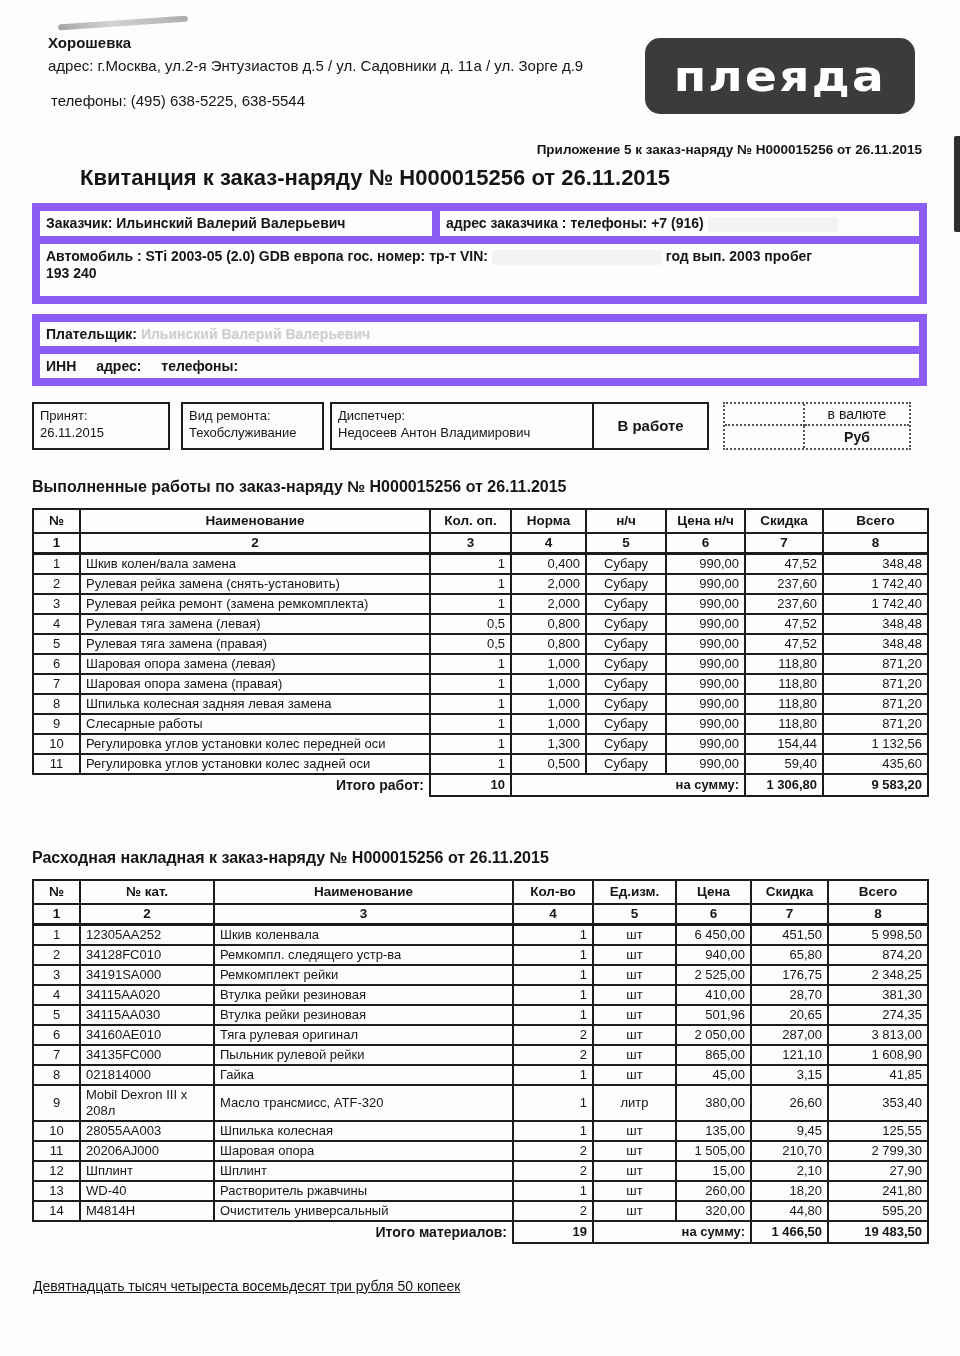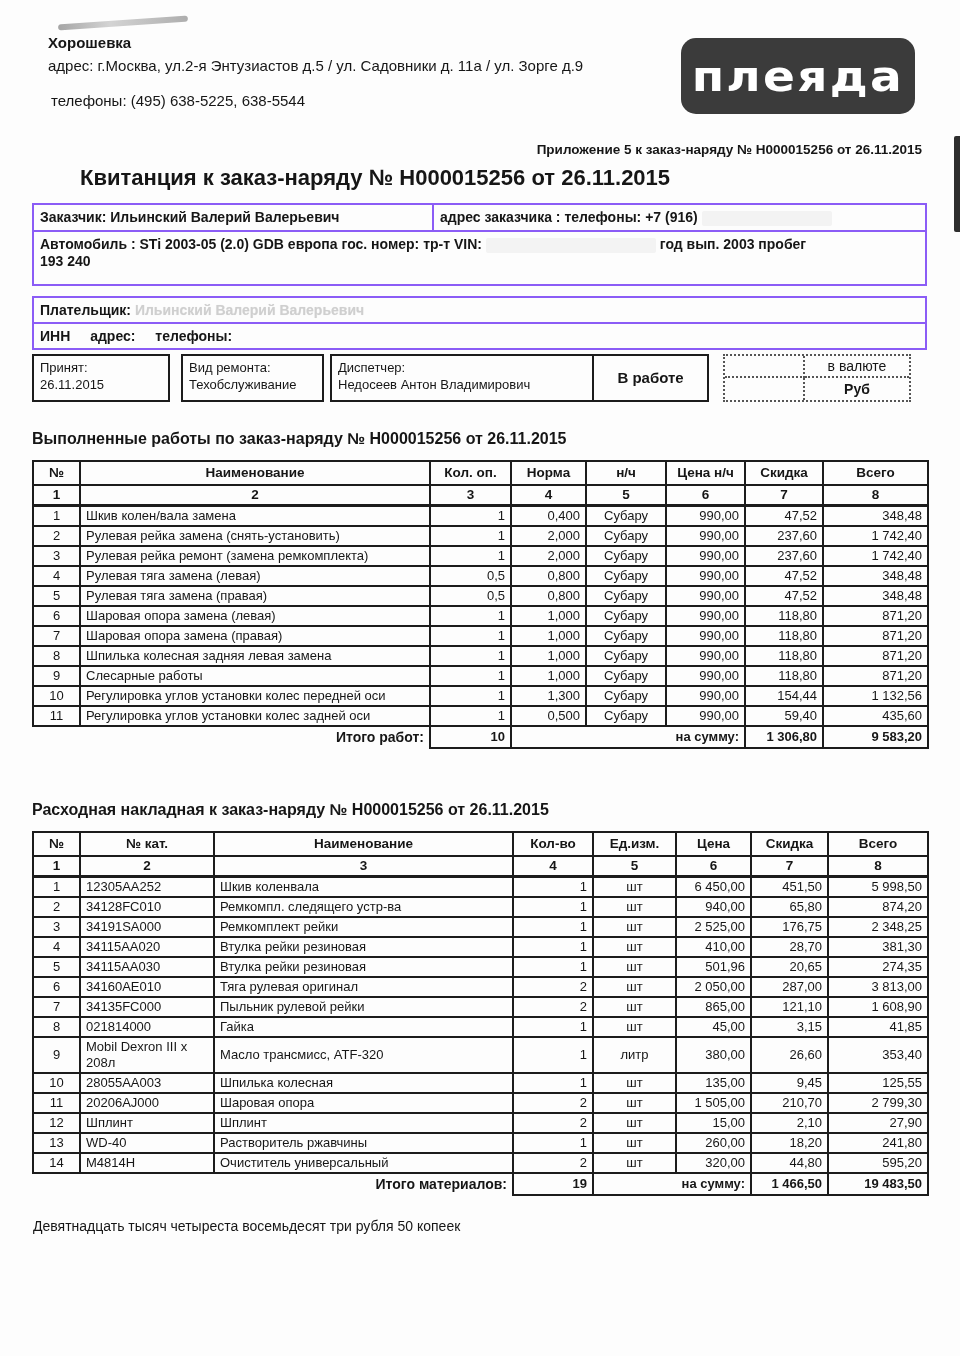--- a/index.html
+++ b/index.html
@@ -22,50 +22,50 @@
   .edge-artifact{
     position:absolute;right:0;top:136px;width:6px;height:96px;
     background:#2e2e2e;border-radius:2px 0 0 2px;
   }
   
   .company-block{position:absolute;left:48px;top:34px;width:600px;line-height:1.25;}
   .company-name{font-weight:bold;font-size:15px;margin-bottom:4px;}
   .company-address{font-size:15px;margin-bottom:16px;}
   .company-phones{font-size:15px;padding-left:3px;}
   .logo{
-    position:absolute;right:45px;top:38px;width:234px;height:76px;
+    position:absolute;right:45px;top:38px;width:270px;height:76px;
     background:#3b3b3b;border-radius:15px;
     display:flex;align-items:center;justify-content:center;
   }
   .logo span{
     color:#fff;font-weight:bold;font-size:42px;letter-spacing:2px;
     transform:scaleX(1.12);font-family:"DejaVu Sans",sans-serif;
   }
   .appendix{
     margin:142px 38px 0 0;text-align:right;
     font-weight:bold;font-size:13.5px;
   }
   .doc-title{
     margin:8px 0 0 80px;font-size:22px;font-weight:bold;
   }
   
   .info-table,.payer-table{
     border-collapse:collapse;table-layout:fixed;
     width:895px;margin:12px 0 0 32px;
   }
   .info-table td,.payer-table td{
-    border:2px solid #8b5cf6;padding:4px 6px;
+    border:8px solid #8b5cf6;padding:4px 6px;
     font-size:14px;font-weight:bold;vertical-align:top;
   }
   .redact{display:inline-block;vertical-align:middle;background:#f3f3f3;border-radius:2px;}
   .ghost{color:#cfcfcf;text-shadow:0 0 1px #e8e8e8;font-weight:bold;}
   .payer-table{margin-top:10px;}
   .inn-line{word-spacing:16px;border-radius:11px;}
   
-  .status-row{position:relative;height:50px;margin:4px 0 0 32px;width:895px;}
+  .status-row{position:relative;height:50px;margin:16px 0 0 32px;width:895px;}
   .sbox{
     position:absolute;top:0;box-sizing:border-box;
     border:2px solid #1c1c1c;background:#fdfdfd;
     font-size:13px;line-height:1.35;padding:3px 6px;height:48px;
   }
   .sbox.b1{left:0;width:138px;}
   .sbox.b2{left:149px;width:143px;}
   .sbox.b3{left:298px;width:294px;}
   .sbox.b4{left:560px;width:117px;display:flex;align-items:center;justify-content:center;
            font-weight:bold;font-size:15px;}
@@ -90,21 +90,21 @@
     overflow:hidden;
   }
   .data-table thead th{font-size:13.5px;font-weight:bold;text-align:center;padding:3px 2px;}
   .data-table thead tr.nums th{padding:1px 2px;border-bottom:3px solid #1c1c1c;}
   .data-table td.c{text-align:center;}
   .data-table td.r{text-align:right;}
   .data-table td.l{text-align:left;}
   .data-table tr.totals td{font-weight:bold;border:2.5px solid #1c1c1c;padding:2px 5px;}
   .data-table tr.totals td.nob{border:none;background:transparent;text-align:right;font-size:14px;}
   .amount-words{margin:20px 0 0 33px;font-size:14px;}
-  .amount-words.last{margin-top:22px;}
+  .amount-words.last{margin-top:34px;text-decoration:underline;}
   .spacer-materials{height:26px;}
 </style>
 </head>
 <body>
 
 <div class="page">
 
   <div class="staple"></div>
   <div class="edge-artifact"></div>
 

